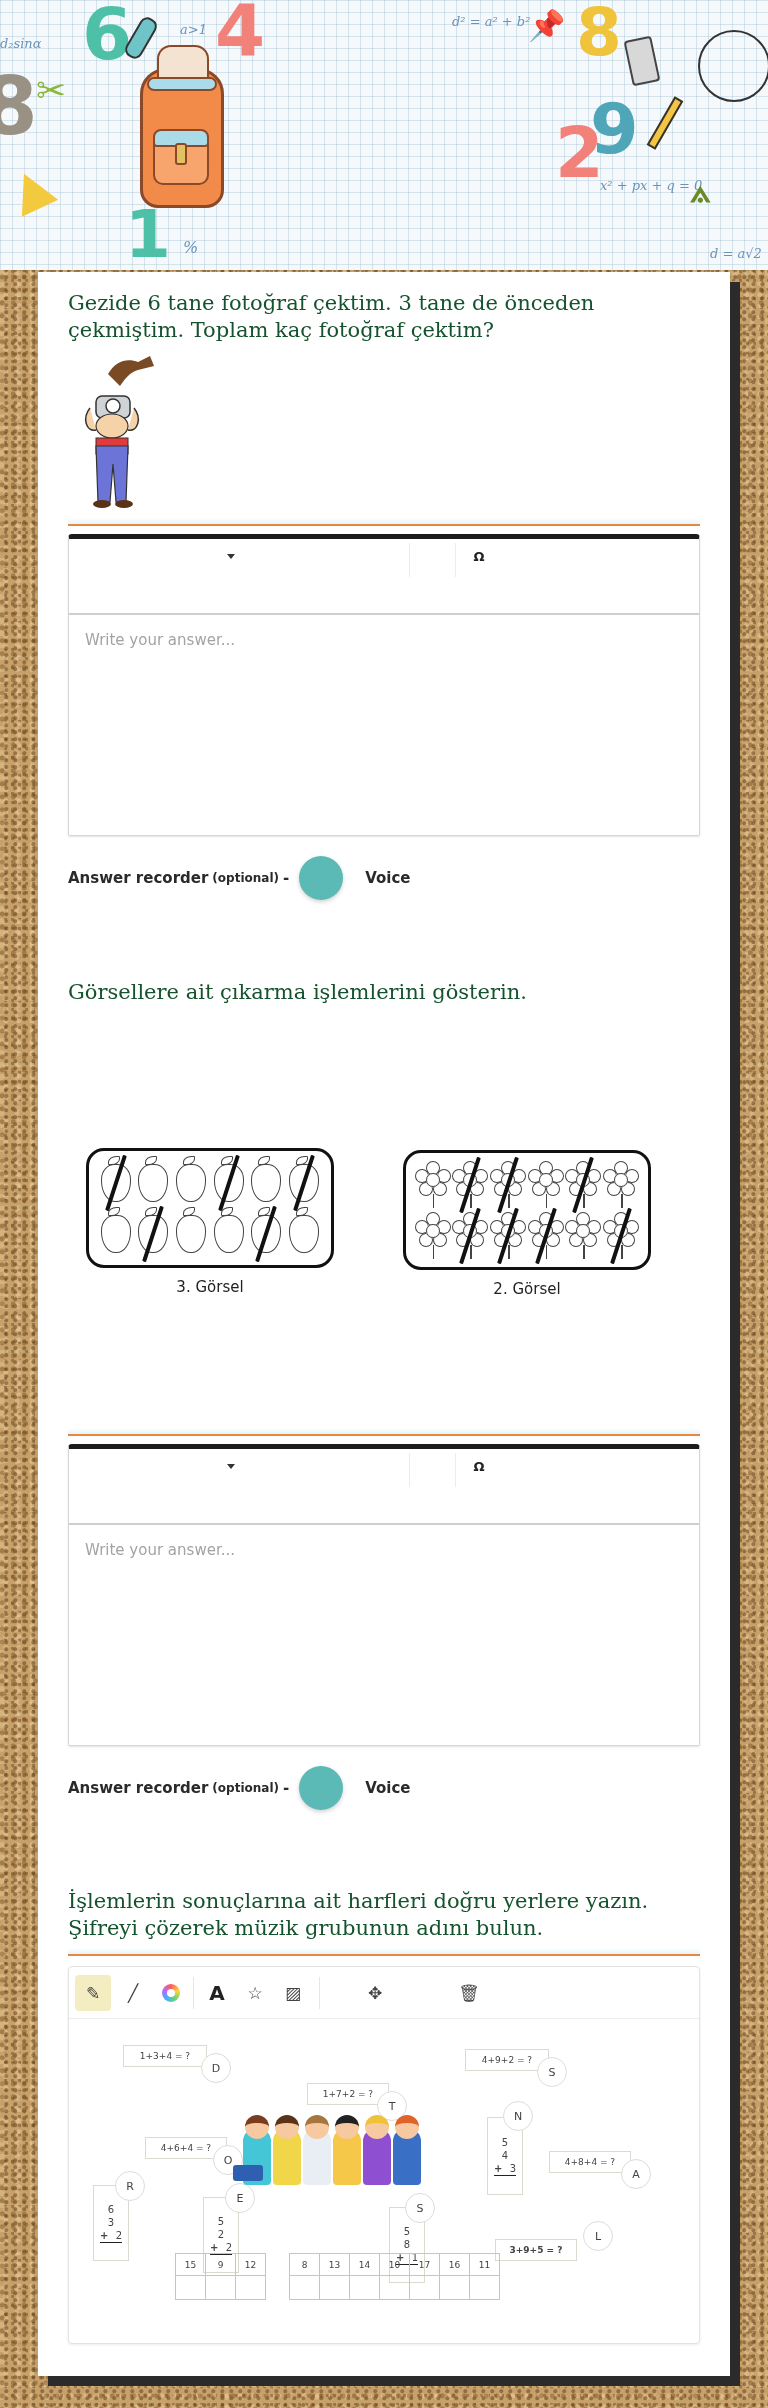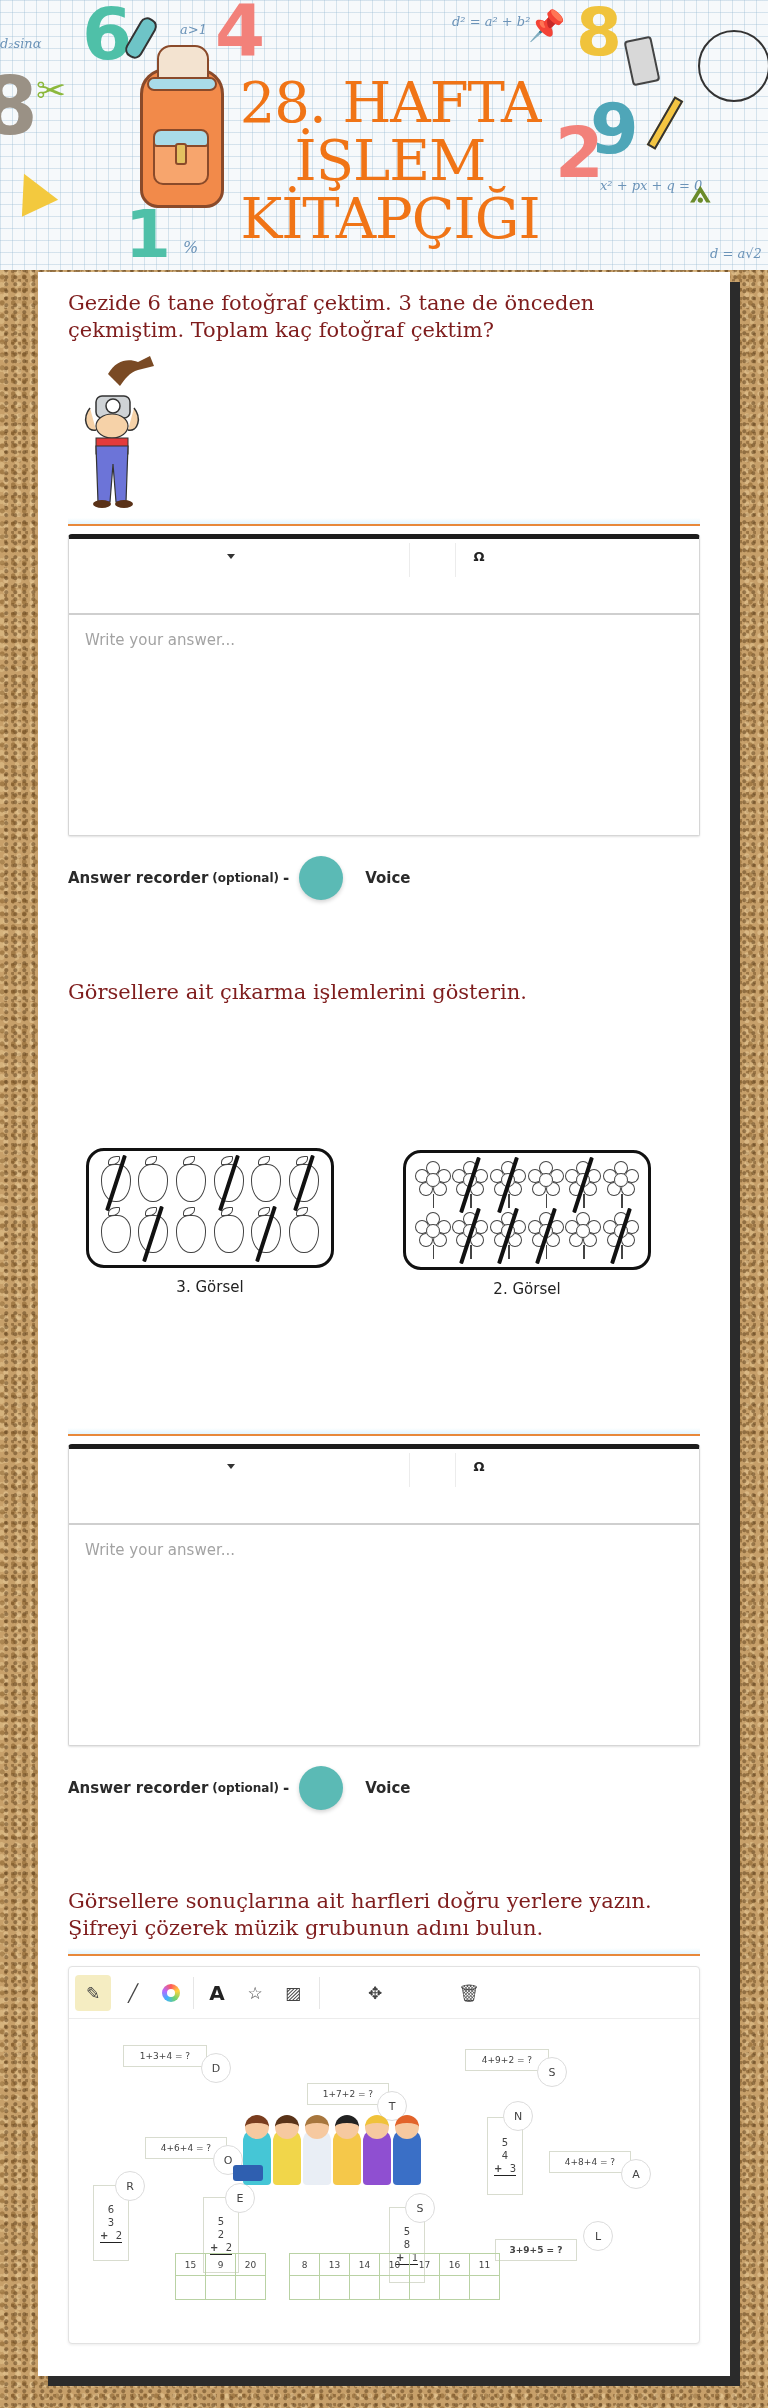--- a/index.html
+++ b/index.html
@@ -67,21 +67,21 @@
     background: #2b2b2b;
   }
   .card {
     position: absolute; left: 38px; top: 272px; width: 692px; height: 2104px;
     background: #ffffff;
   }
 
   .question {
     position: absolute; left: 68px; width: 630px;
     font-family: "DejaVu Serif", serif;
-    color: #7f1d1d; font-size: 21px; line-height: 27px;
+    color: #14532d; font-size: 21px; line-height: 27px;
   }
   .divider { position: absolute; left: 68px; width: 632px; height: 2px; background: #e8883a; }
   .divider::before {
     content: ""; position: absolute; left: 0; right: 0; top: -6px; height: 6px;
     background: linear-gradient(to bottom, transparent, rgba(200,235,250,0.5));
   }
 
   
   .editor {
     position: absolute; left: 68px; width: 632px;
@@ -237,21 +237,20 @@
   <span class="deco" style="left:528px;top:8px;font-size:30px;color:#3c8a8f;">📌</span>
   <span class="deco" style="left:690px;top:170px;font-size:34px;color:#6a8b2a;">⟑</span>
 
   <div class="backpack">
     <div class="cats"></div>
     <div class="rim"></div>
     <div class="pocket"></div>
     <div class="flap"></div>
     <div class="buckle"></div>
   </div>
-  <div class="title">28. HAFTA İŞLEM KİTAPÇIĞI</div>
 </div>
 
 <div class="card-shadow"></div>
 <div class="card"></div>
 
 <div class="question" style="top:290px;">Gezide 6 tane fotoğraf çektim. 3 tane de önceden çekmiştim. Toplam kaç fotoğraf çektim?</div>
 
 <svg class="photog" viewBox="0 0 110 160">
   <path d="M40 22 C48 8 60 6 70 10 L82 4 L86 14 L70 18 C62 20 56 28 52 34 Z" fill="#7a4a24"></path>
   <rect x="28" y="44" width="34" height="22" rx="6" fill="#cfd3d6" stroke="#333" stroke-width="1.5"></rect>
@@ -396,21 +395,21 @@
 </div>
 
 <div class="recorder" style="top:1766px;">
   <span class="rec-label">Answer recorder</span>
   <span class="rec-opt">(optional)</span>
   <span class="rec-dash">-</span>
   <span class="rec-btn"></span>
   <span class="rec-voice">Voice</span>
 </div>
 
-<div class="question" style="top:1888px;">Görsellere sonuçlarına ait harfleri doğru yerlere yazın. Şifreyi çözerek müzik grubunun adını bulun.</div>
+<div class="question" style="top:1888px;">İşlemlerin sonuçlarına ait harfleri doğru yerlere yazın. Şifreyi çözerek müzik grubunun adını bulun.</div>
 <div class="divider" style="top:1954px;"></div>
 
 <div class="drawing">
   <div class="draw-toolbar">
     <span class="dt-btn active" style="left:6px;">✎</span>
     <span class="dt-btn" style="left:46px;">╱</span>
     <span class="dt-btn" style="left:84px;">
         <span class="color-wheel"></span>
       </span>
     <span class="dt-sep" style="left:124px;"></span>
@@ -490,21 +489,21 @@
           <div class="head" style="border-top-color:#e2632a;"></div>
         </div>
       <div style="position:absolute;left:0;bottom:4px;width:30px;height:16px;background:#2f5fb0;border-radius:3px;"></div>
     </div>
 
     <div class="answer-grid" id="grid1" style="left:92px;">
         <div class="g">15</div>
         <div class="g"></div>
         <div class="g">9</div>
         <div class="g"></div>
-        <div class="g">20</div>
+        <div class="g">12</div>
         <div class="g"></div>
       </div>
     <div class="answer-grid" id="grid2" style="left:206px;">
         <div class="g">8</div>
         <div class="g"></div>
         <div class="g">13</div>
         <div class="g"></div>
         <div class="g">14</div>
         <div class="g"></div>
         <div class="g">10</div>

